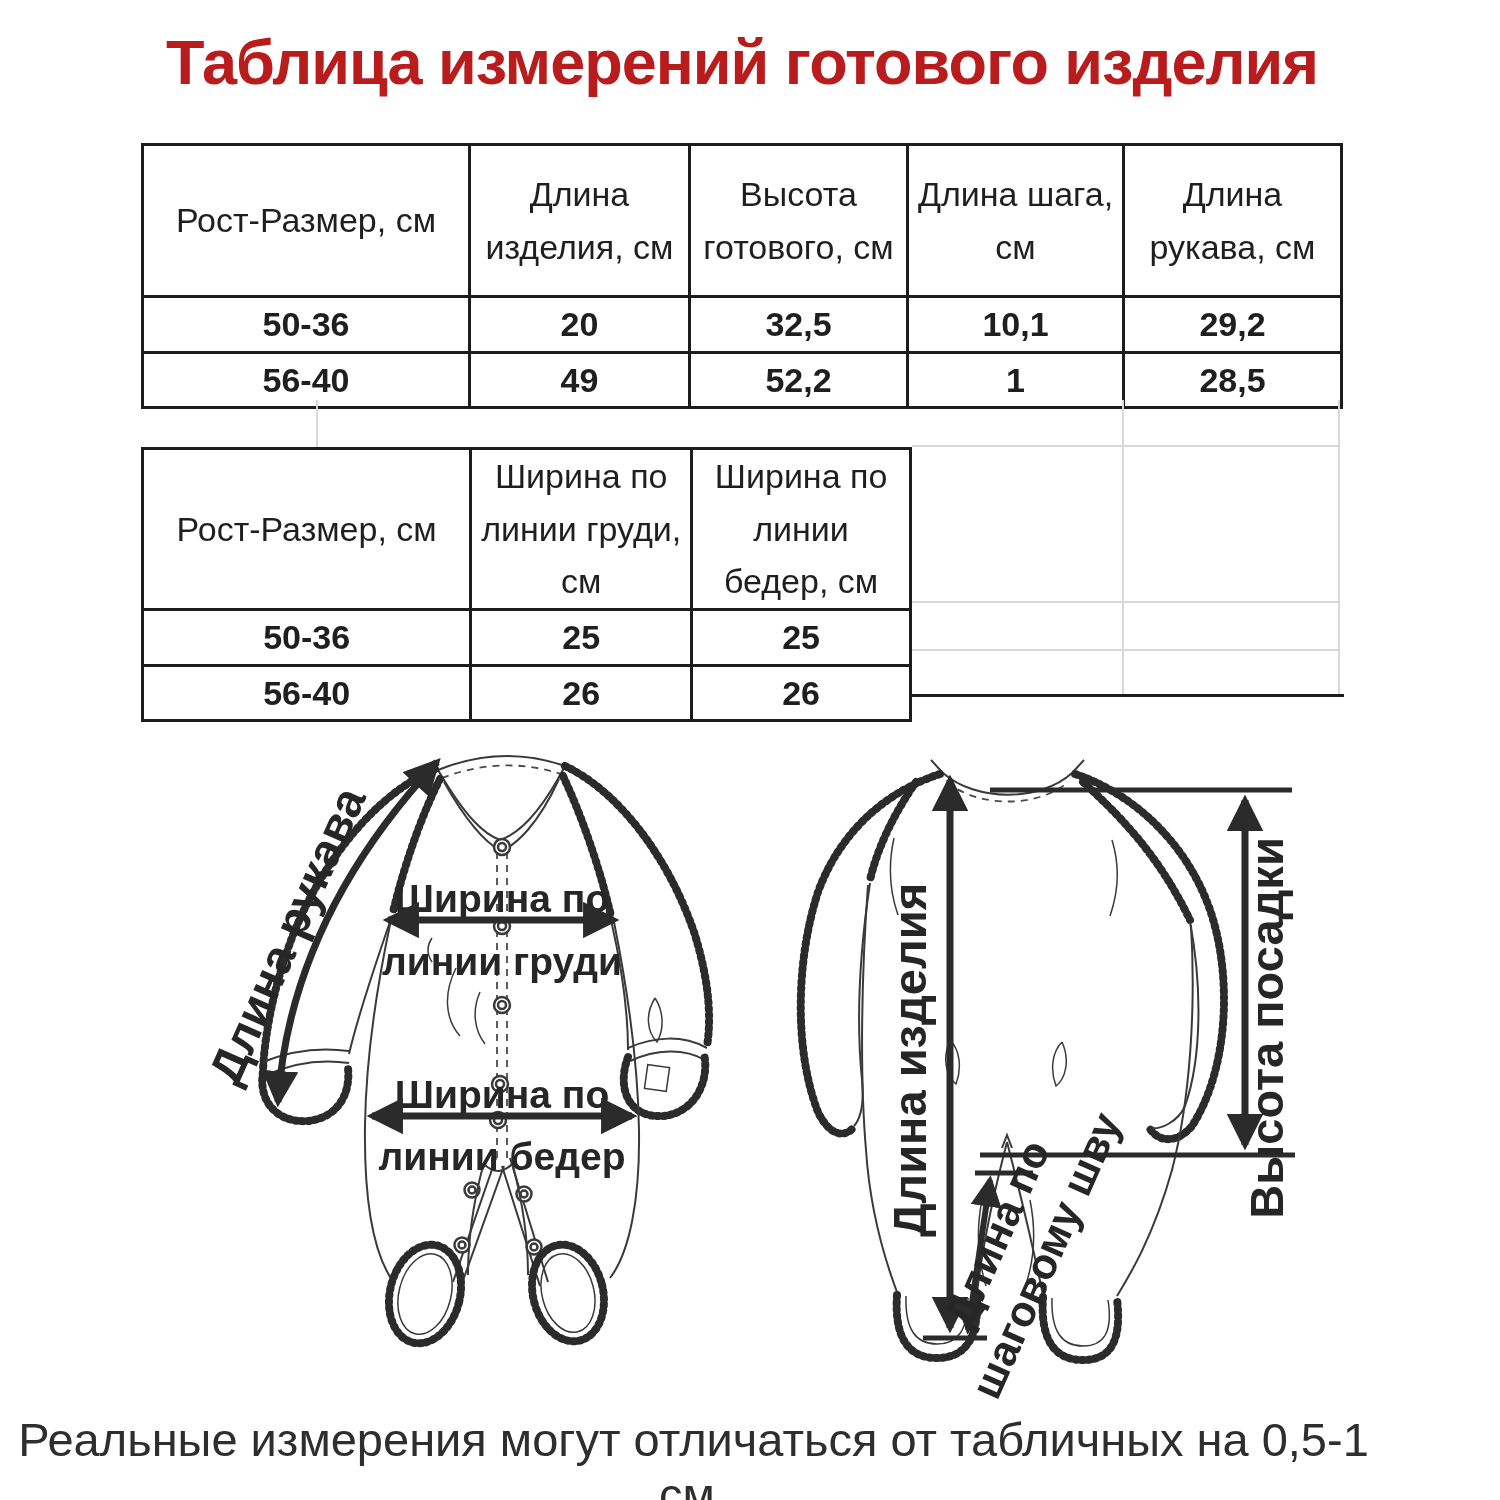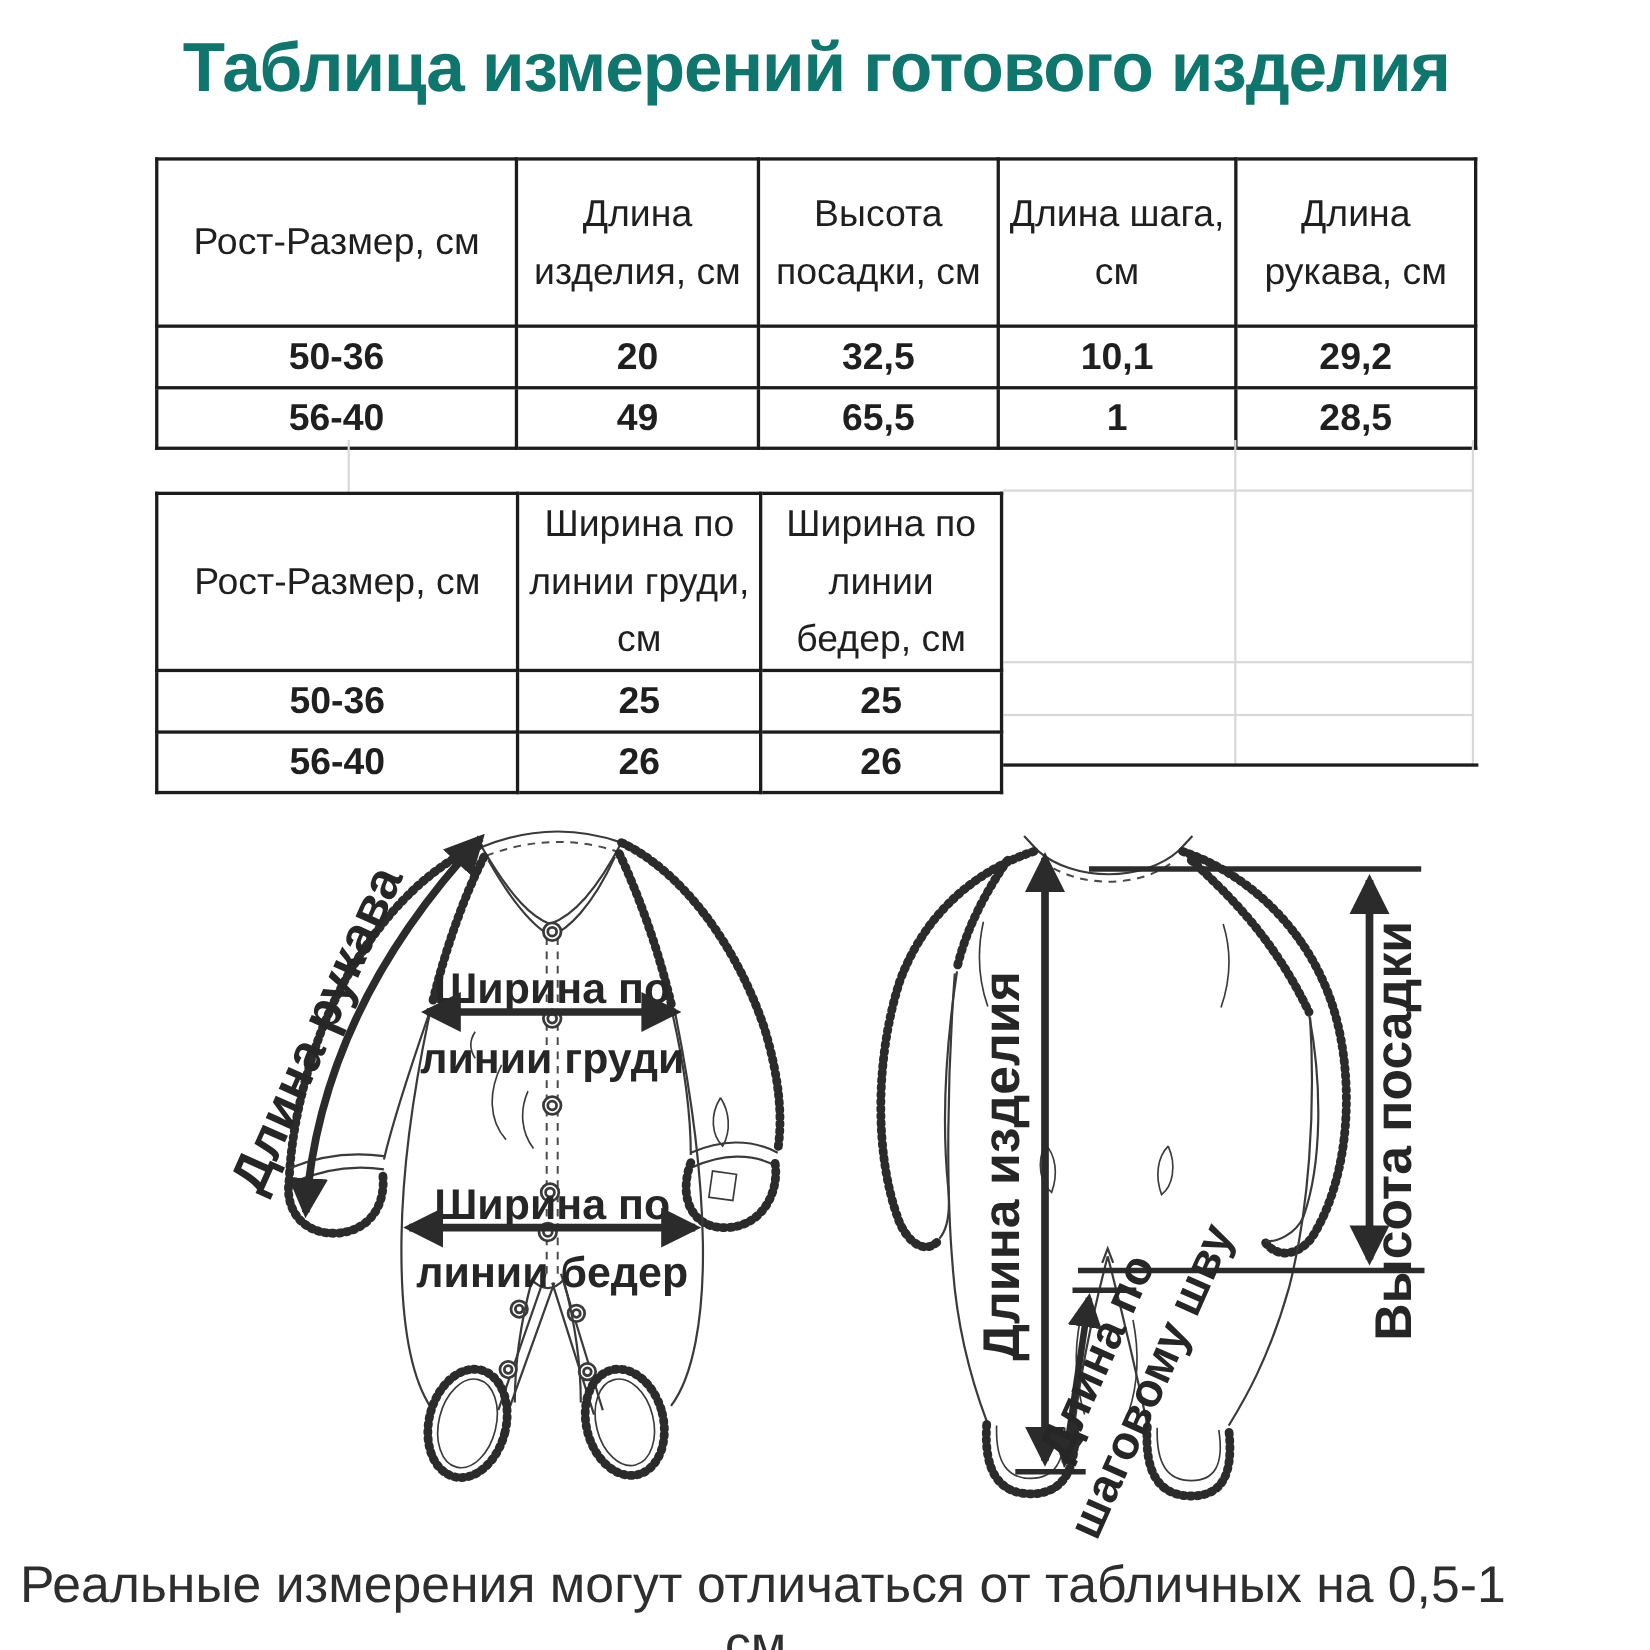--- a/index.html
+++ b/index.html
@@ -2,21 +2,21 @@
 <html><head>
 <meta charset="utf-8">
 <style>
   html,body{margin:0;padding:0;background:#ffffff;}
   body{
     width:1500px;height:1500px;position:relative;overflow:hidden;
     font-family:"Liberation Sans", sans-serif;color:#1f1f1f;
   }
   .title{
     position:absolute;left:0;top:26px;width:1484px;text-align:center;
-    font-size:63px;font-weight:bold;letter-spacing:-1px;color:#0f766e;
+    font-size:63px;font-weight:bold;letter-spacing:-1px;color:#b91c1c;
   }
   table{border-collapse:collapse;table-layout:fixed;position:absolute;background:#fff;}
   td,th{
     border:3px solid #1c1c1c;text-align:center;vertical-align:middle;
     padding:0;font-weight:normal;font-size:34px;line-height:1.55;white-space:pre-line;
   }
   .t1{left:141px;top:143px;width:1199px;}
   .t2{left:141px;top:447px;width:771px;}
   .t1 col.c0,.t2 col.c0{width:327px;}
   .t1 col.c1,.t2 col.c1{width:220px;}
@@ -58,37 +58,37 @@
       <col class="c2">
       <col class="c3">
       <col class="c4">
     </colgroup>
   <tbody>
       <tr class="hdr">
     <th>Рост-Размер, см</th>
     <th>Длина
 изделия, см</th>
     <th>Высота
-посадки, см</th>
+готового, см</th>
     <th>Длина шага,
 см</th>
     <th>Длина
 рукава, см</th>
   </tr>
   <tr class="data">
     <td>50-36</td>
     <td>20</td>
     <td>32,5</td>
     <td>10,1</td>
     <td>29,2</td>
   </tr>
   <tr class="data">
     <td>56-40</td>
     <td>49</td>
-    <td>65,5</td>
+    <td>52,2</td>
     <td>1</td>
     <td>28,5</td>
   </tr>
 </tbody>
   </table>
 
 <div class="gline" style="left:316px;top:400px;width:2px;height:47px;"></div>
 <div class="gline" style="left:1122px;top:400px;width:2px;height:296px;"></div>
 <div class="gline" style="left:1338px;top:400px;width:2px;height:296px;"></div>
 <div class="gline" style="left:912px;top:445px;width:428px;height:2px;"></div>

